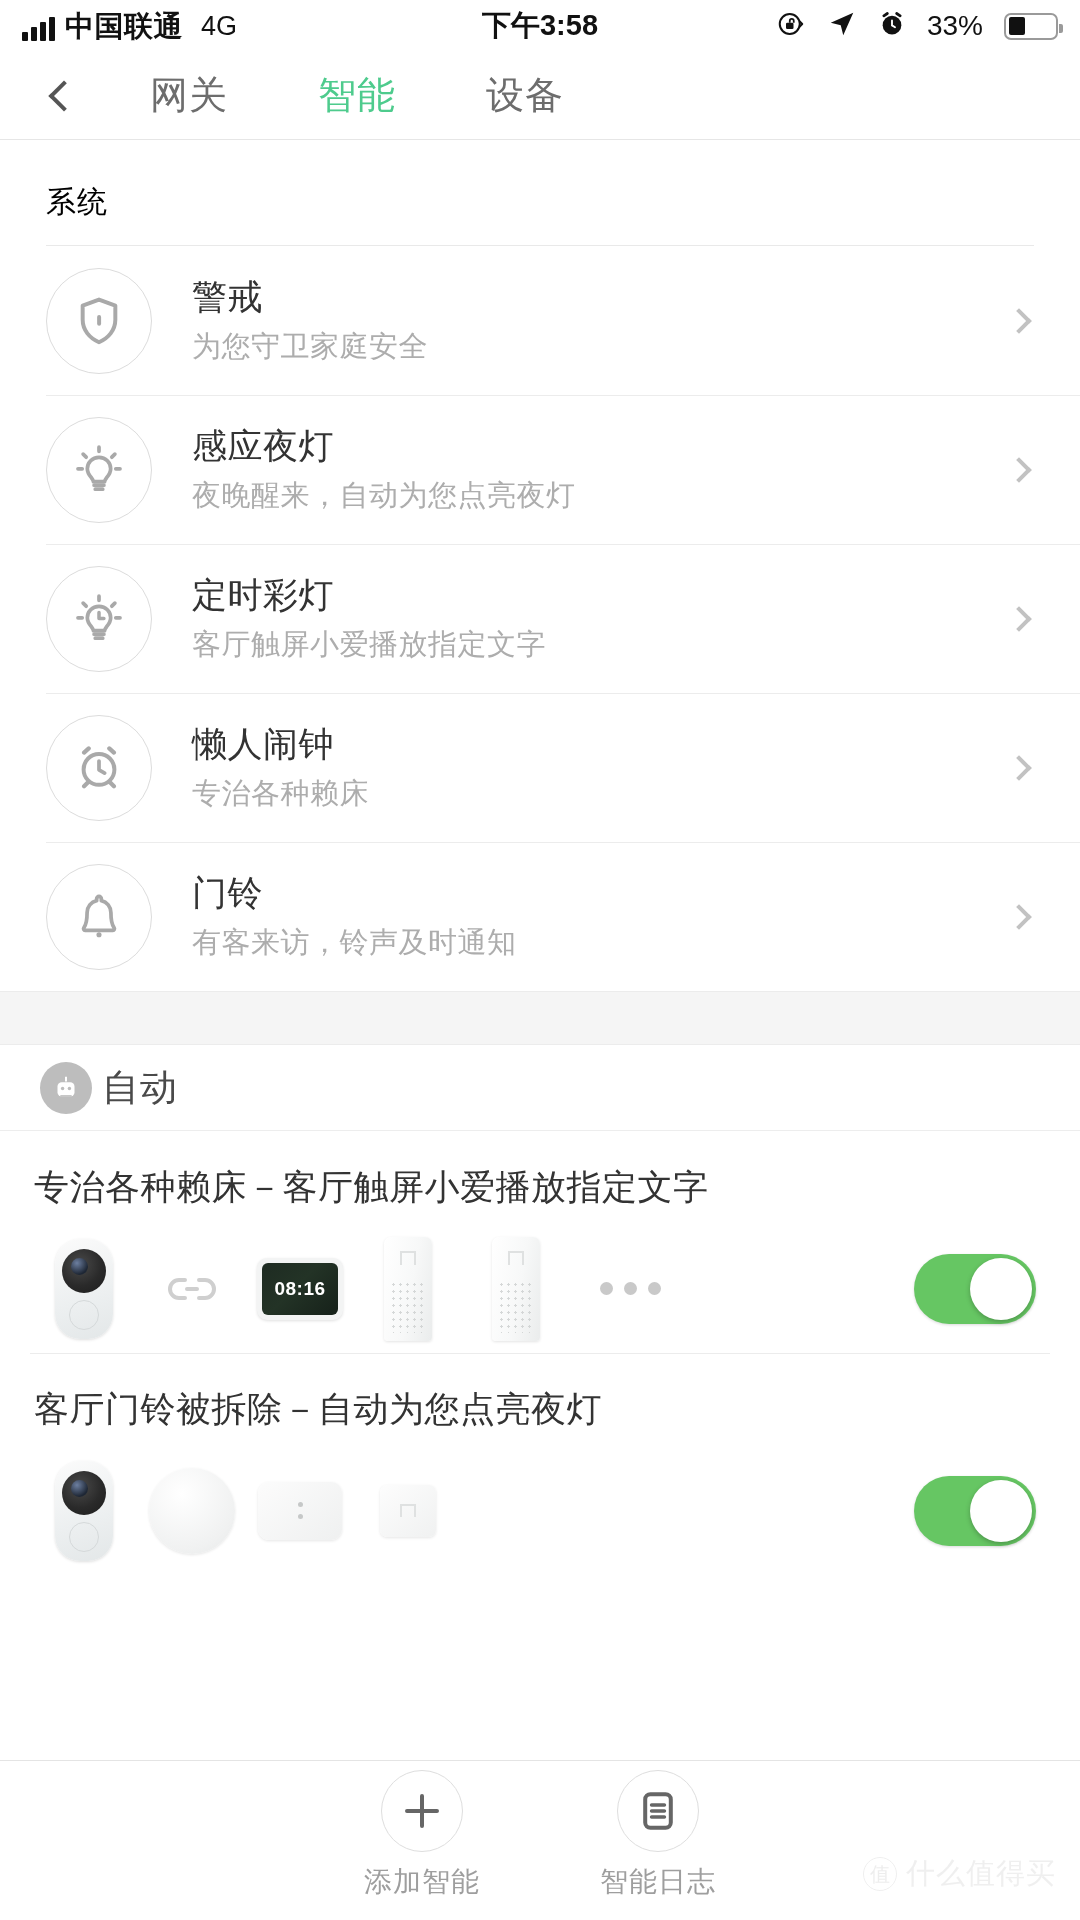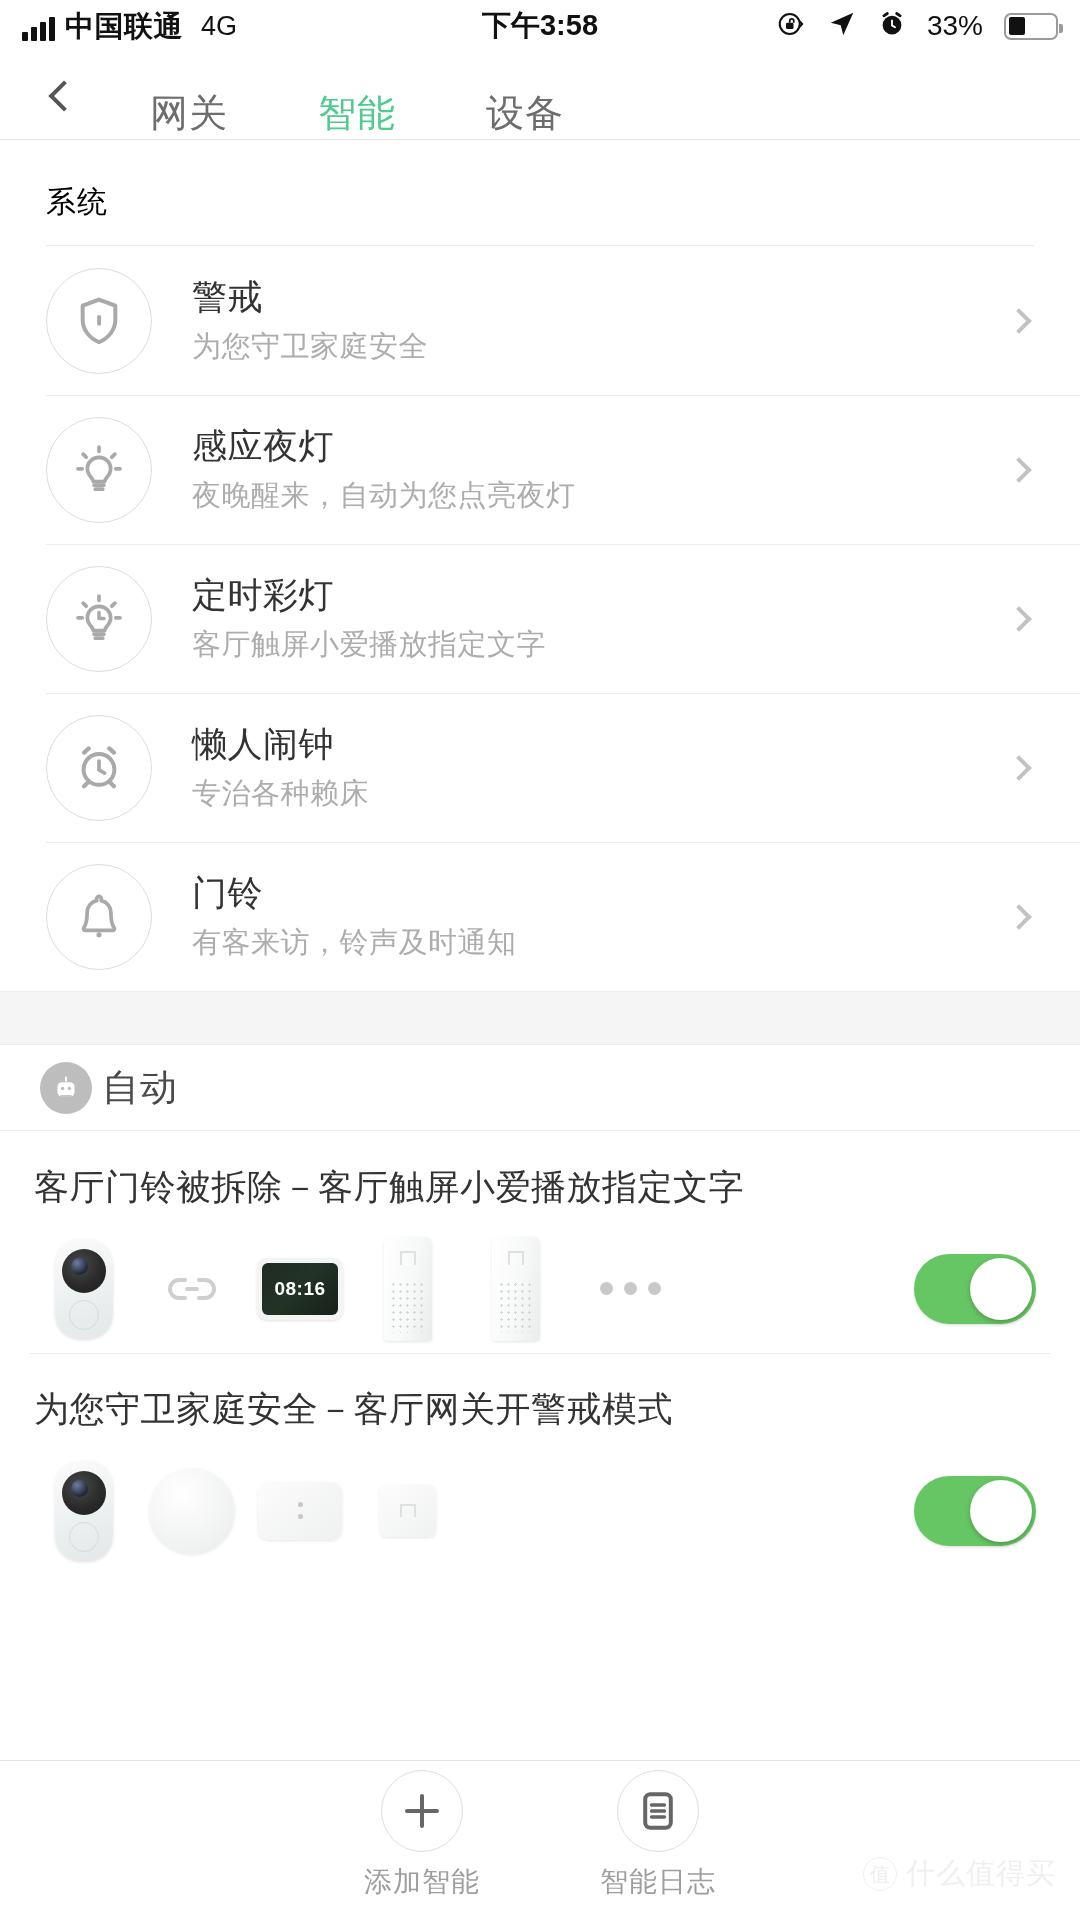--- a/index.html
+++ b/index.html
@@ -36,21 +36,21 @@
     position:relative; padding:2.5px;
   }
   .batt::after{
     content:""; position:absolute; right:-7px; top:9px;
     width:4px; height:9px; background:#9a9a9a; border-radius:0 2px 2px 0;
   }
   .batt span{ display:block; height:100%; width:36%; background:#111; border-radius:2px; }
 
   
   .navbar{
-    height:88px; display:flex; align-items:flex-end;
+    height:88px; display:flex; align-items:center;
     border-bottom:1px solid #e6e6e6; background:#fff; position:relative;font-family:Liberation Serif, serif;
   }
   .back-btn{
     width:120px; display:flex; align-items:center; justify-content:center;
     height:100%; cursor:pointer;
   }
   .chev-left{
     width:22px; height:22px; border-left:4px solid #555; border-bottom:4px solid #555;
     transform:rotate(45deg); margin-left:8px;
   }
@@ -346,21 +346,21 @@
         <circle cx="9.6" cy="12.4" r="1.2" fill="#bdbdbd"></circle>
         <circle cx="14.4" cy="12.4" r="1.2" fill="#bdbdbd"></circle>
         <path d="M12 4v3.4" stroke="#fff" stroke-width="1.4"></path>
         <path d="M8 17.6h8" stroke="#bdbdbd" stroke-width="1.1"></path>
       </svg>
   </span>
   <span class="auto-title">自动</span>
 </div>
 
 <div class="auto-item">
-  <div class="auto-name">客厅门铃被拆除－客厅触屏小爱播放指定文字</div>
+  <div class="auto-name">专治各种赖床－客厅触屏小爱播放指定文字</div>
   <div class="auto-row">
     <div class="dev-strip">
       <span class="dev">
         <span class="dev-doorbell">
             <span class="lens"></span>
             <span class="btn"></span>
           </span>
       </span>
       <span class="dev link-ico">
         <svg viewBox="0 0 62 30">
@@ -392,21 +392,21 @@
           <i></i>
         </span>
     </div>
     <span class="toggle">
         <span class="knob"></span>
       </span>
   </div>
 </div>
 
 <div class="auto-item">
-  <div class="auto-name">为您守卫家庭安全－客厅网关开警戒模式</div>
+  <div class="auto-name">客厅门铃被拆除－自动为您点亮夜灯</div>
   <div class="auto-row">
     <div class="dev-strip">
       <span class="dev">
         <span class="dev-doorbell">
             <span class="lens"></span>
             <span class="btn"></span>
           </span>
       </span>
       <span class="dev">
         <span style="width:86px;height:86px;border-radius:50%;background:radial-gradient(circle at 38% 30%,#ffffff,#f0f1f1 70%,#e6e8e8);box-shadow:0 1px 3px rgba(0,0,0,.10);"></span>

